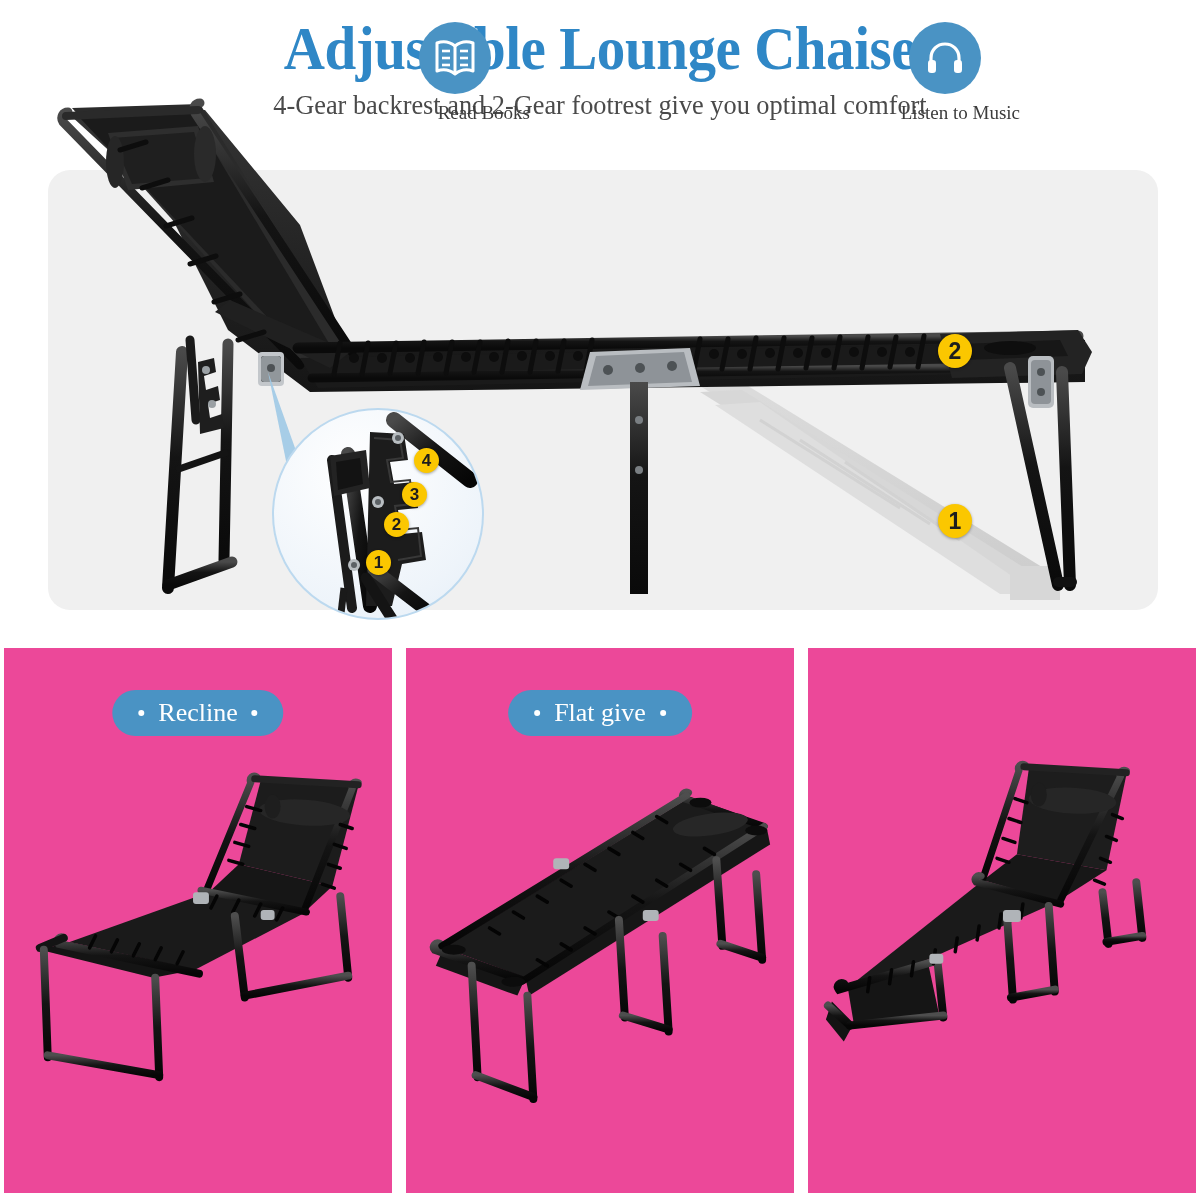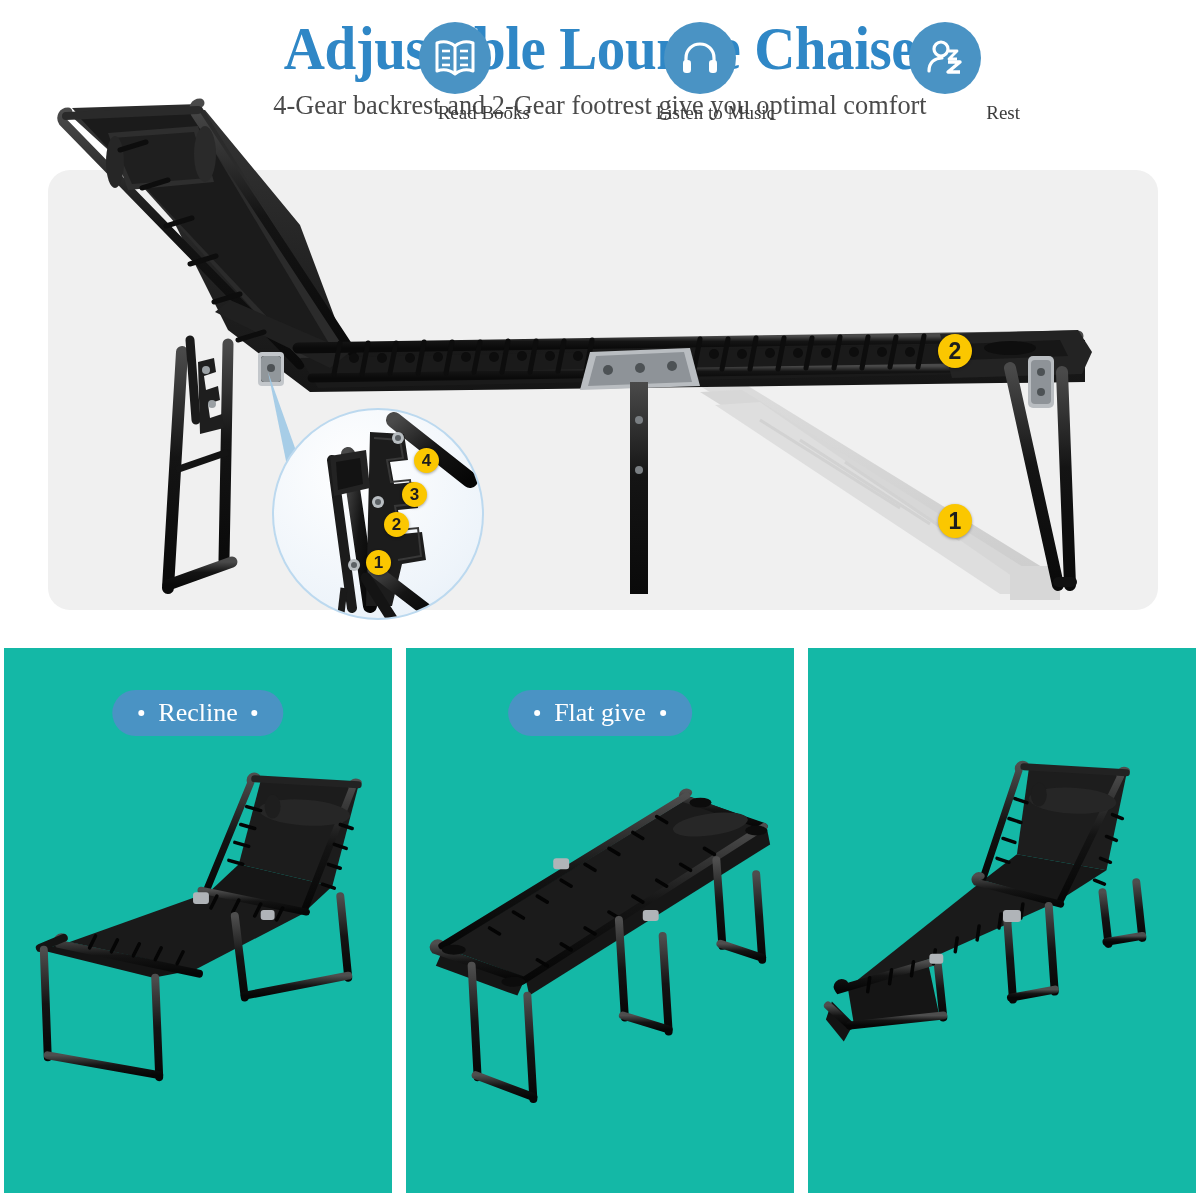--- a/index.html
+++ b/index.html
@@ -73,21 +73,21 @@
   .badge-lg { width: 34px; height: 34px; font-size: 23px; }
   .badge-sm { width: 25px; height: 25px; font-size: 17px; }
 
   
   .panels {
     position: absolute; left: 4px; top: 648px;
     width: 1192px; height: 545px;
     display: flex; gap: 14px;
   }
   .panel {
-    flex: 1; background: #14b8a6; position: relative; overflow: hidden;
+    flex: 1; background: #ec4899; position: relative; overflow: hidden;
   }
   .pill {
     position: absolute; left: 50%; top: 42px; transform: translateX(-50%);
     background: #4a93c4; color: #ffffff;
     border-radius: 40px; padding: 8px 26px;
     font-size: 26px; white-space: nowrap;
     font-family: "Liberation Serif","DejaVu Serif",serif;
     display: flex; align-items: center; gap: 14px;
   }
   .pill .dot {
@@ -278,31 +278,20 @@
       <svg width="40" height="40" viewBox="0 0 40 40">
         <path d="M6 26 L6 20 C6 11.7 12.3 6 20 6 C27.7 6 34 11.7 34 20 L34 26" fill="none" stroke="#fff" stroke-width="3.2" stroke-linecap="round"></path>
         <rect x="3" y="22" width="8" height="13" rx="3.2" fill="#fff"></rect>
         <rect x="29" y="22" width="8" height="13" rx="3.2" fill="#fff"></rect>
       </svg>
     </div>
     <div class="feat-label">Listen to Music</div>
   </div>
 
 
-  <div class="feature">
-    <div class="feat-circle">
-      <svg width="42" height="40" viewBox="0 0 42 40">
-        <circle cx="17" cy="11" r="7" fill="none" stroke="#fff" stroke-width="3.2"></circle>
-        <path d="M5 33 C5 24 11 20 18 20" fill="none" stroke="#fff" stroke-width="3.2" stroke-linecap="round"></path>
-        <path d="M25 13 L33 13 L25 21 L33 21" fill="none" stroke="#fff" stroke-width="2.8" stroke-linejoin="round"></path>
-        <path d="M24 24 L36 24 L24 34 L36 34" fill="none" stroke="#fff" stroke-width="3.4" stroke-linejoin="round"></path>
-      </svg>
-    </div>
-    <div class="feat-label">Rest</div>
-  </div>
 </div>
 
 <div class="zoom-circle">
   <svg width="212" height="212" viewBox="0 0 212 212">
     <defs>
       <linearGradient id="ztube" x1="0" y1="0" x2="1" y2="1">
         <stop offset="0%" stop-color="#4a4a4a"></stop>
           <stop offset="50%" stop-color="#141414"></stop>
           <stop offset="100%" stop-color="#060606"></stop>
       </linearGradient>

